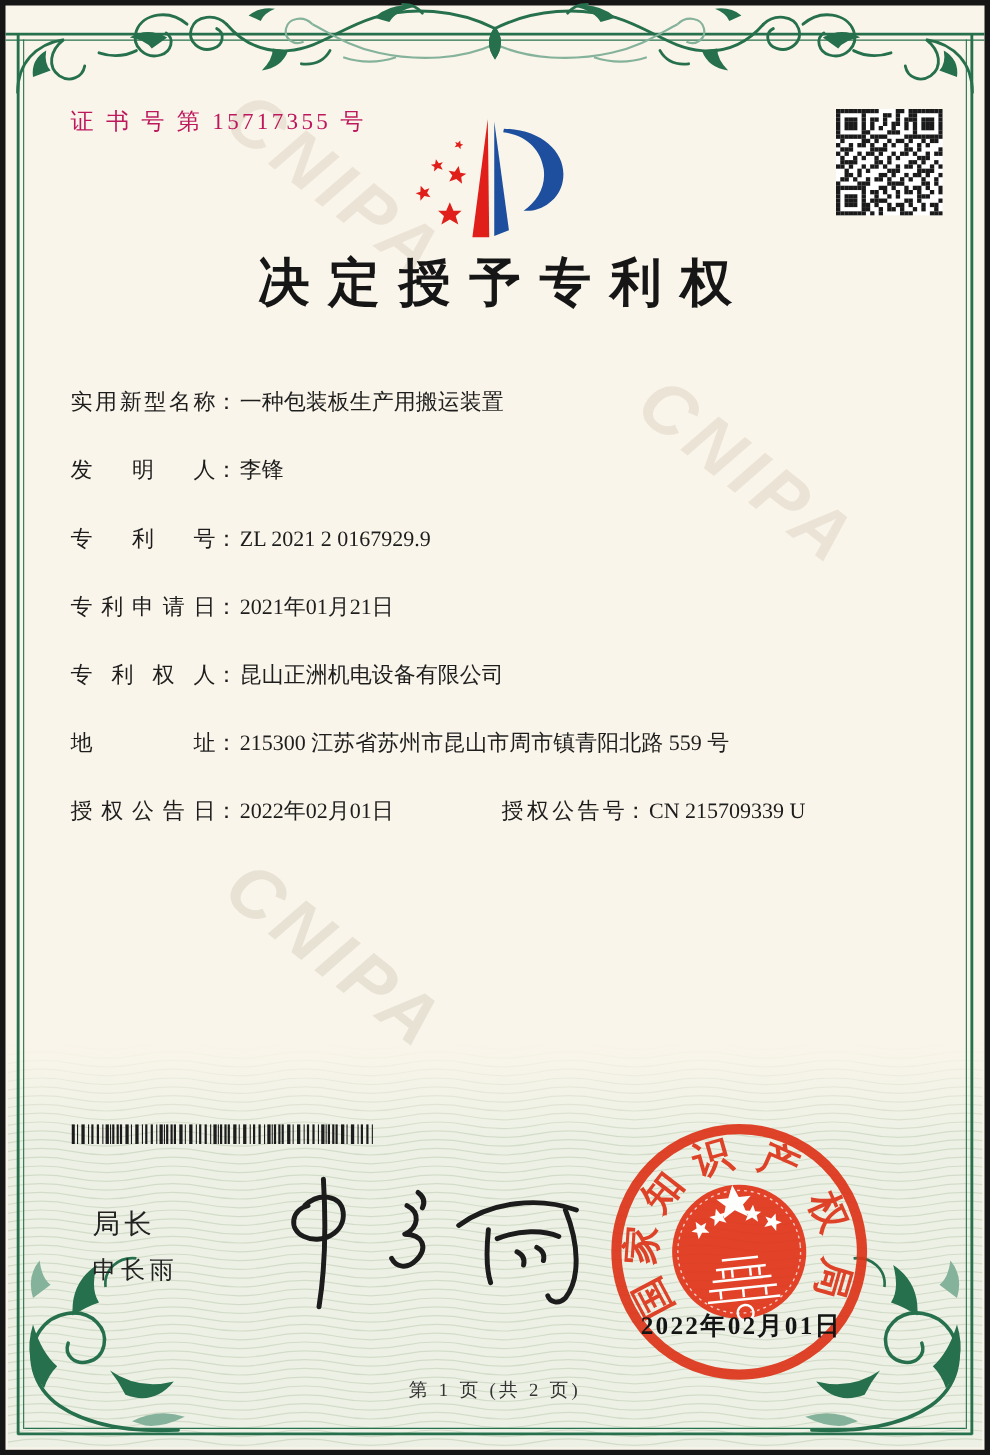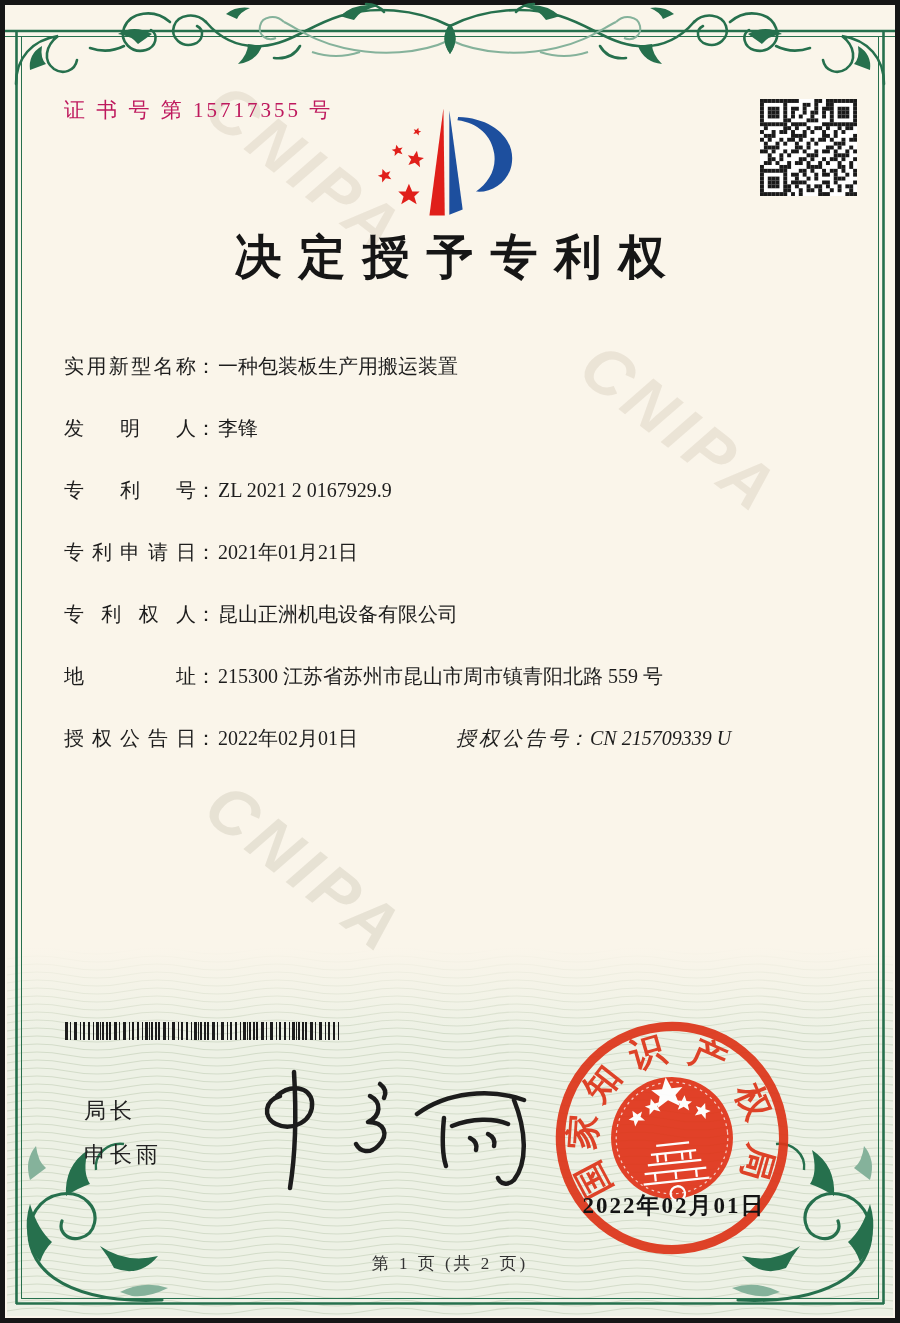--- a/index.html
+++ b/index.html
@@ -28,29 +28,29 @@
   #qr{left:760px; top:99px;}
   #page-title{left:0; width:900px; top:226px; text-align:center;
     font-size:47px; font-weight:bold; letter-spacing:17px; text-indent:17px; color:#161616;}
   
   #fields{left:64px; top:353px; width:786px; font-size:20px;}
   .frow{height:62px; display:flex; align-items:flex-start; line-height:26px;}
   .lbl{display:inline-block; width:132px; text-align:justify; text-align-last:justify; flex:none;}
   .colon{flex:none; width:22px;}
   .val{white-space:nowrap;}
   .grant-left{display:flex; width:392px; flex:none;}
-  .grant-right{display:flex;font-style:italic;}
+  .grant-right{display:flex;}
   .lbl2{display:inline-block; width:112px; text-align:justify; text-align-last:justify; flex:none;}
   
   #body-text{left:64px; top:779px; width:778px; font-size:21px; line-height:31.5px;
     text-align:justify;}
   #body-text p{margin:0; text-indent:2em;}
   
   #barcode{left:65px; top:1022px;}
-  #director-title{left:84px; top:1096px; font-size:22px; letter-spacing:4px;
+  #director-title{left:84px; top:1096px; font-size:25px; letter-spacing:4px;
     font-family:"Liberation Sans","DejaVu Sans",sans-serif; color:#222;}
   #director-name{left:84px; top:1140px; font-size:22px; letter-spacing:4px;
     font-family:"Liberation Sans","DejaVu Sans",sans-serif; color:#222;text-align:right;}
   #signature{left:232px; top:1066px;}
   #seal{left:548px; top:1014px;}
   #seal-ring text{font-size:34px; font-weight:bold; fill:#dd3418;
     font-family:"Liberation Serif","DejaVu Serif",serif;}
   #seal-date{left:576px; top:1190px; width:196px; text-align:center; z-index:6;
     font-size:23px; font-weight:600; letter-spacing:2px; color:#141414;}
   #page-footer{left:0; width:900px; top:1252px; text-align:center;

